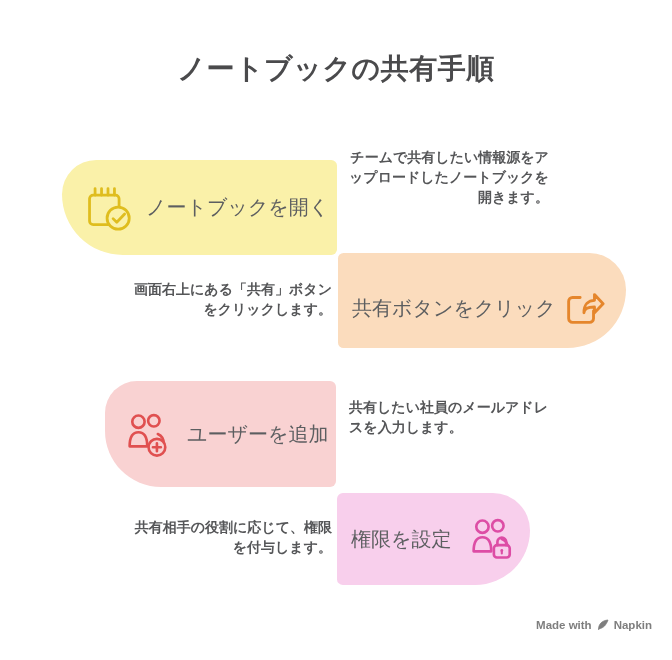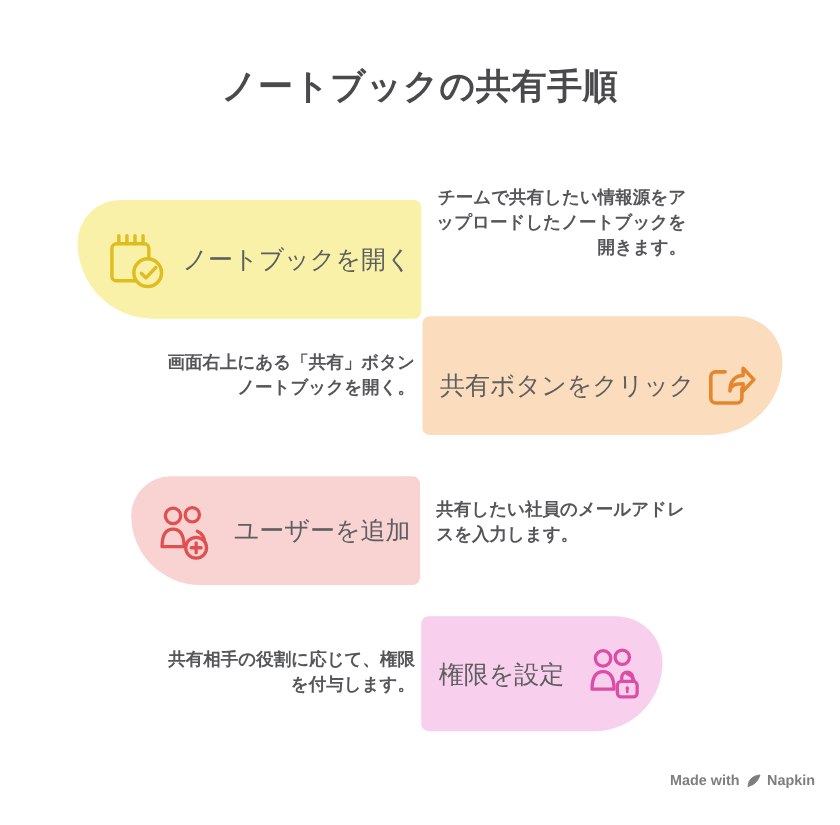--- a/index.html
+++ b/index.html
@@ -26,21 +26,21 @@
   .pill-label{
     font-size:20px;color:#5c5e60;white-space:nowrap;
   }
   .icon{display:flex;align-items:center;justify-content:center;flex:0 0 auto;}
   .icon svg{display:block;}
 
   #pill-1{left:62px;top:132px;width:275px;height:95px;
     border-radius:36px 6px 6px 64px;padding-left:22px;gap:14px;}
   #pill-2{left:338px;top:253px;width:288px;height:95px;
     border-radius:6px 40px 64px 6px;padding:15px 21px 0 14px;justify-content:space-between;}
-  #pill-3{left:105px;top:381px;width:231px;height:87px;
+  #pill-3{left:105px;top:381px;width:231px;height:106px;
     border-radius:32px 6px 6px 56px;padding-left:22px;gap:16px;}
   #pill-4{left:337px;top:493px;width:193px;height:92px;
     border-radius:6px 38px 56px 6px;padding:0 15px 0 14px;justify-content:space-between;}
 
   .desc{
     position:absolute;
     font-size:14px;font-weight:bold;color:#555658;
     line-height:20px;white-space:pre-line;
   }
   #desc-1{left:349px;top:147px;text-align:right;}
@@ -81,21 +81,21 @@
   <div class="pill" id="pill-2" style="background: rgb(251, 220, 189); --pillbg: #FBDCBD;">
     <span class="pill-label">共有ボタンをクリック</span>
     <span class="icon" style="color: rgb(229, 134, 44);">
       <svg width="44" height="44" viewBox="0 0 46 46" fill="none" stroke="currentColor" stroke-width="3" stroke-linecap="round" stroke-linejoin="round">
         <path d="M20 12 H12 a4 4 0 0 0 -4 4 v18 a4 4 0 0 0 4 4 h18 a4 4 0 0 0 4 -4 v-8"></path>
         <path d="M24 28 c0 -9 5 -13 11 -13 v-6 l9 9.5 -9 9.5 v-6 c-7 0 -11 2 -11 6 z"></path>
       </svg>
     </span>
   </div>
   <div class="desc" id="desc-2">画面右上にある「共有」ボタン
-ノートブックを開く。</div>
+をクリックします。</div>
 
   <div class="pill" id="pill-3" style="background: rgb(249, 210, 210); --pillbg: #F9D2D2;">
     <span class="icon" style="color: rgb(224, 80, 80);">
       <svg width="44" height="46" viewBox="0 0 50 52" fill="none" stroke="currentColor" stroke-width="3" stroke-linecap="round" stroke-linejoin="round">
         <circle cx="13" cy="12" r="7"></circle>
         <circle cx="30.5" cy="11" r="6.5"></circle>
         <path d="M3 40 c0 -11 4 -16 10 -16 s10 5 10 16 z"></path>
         <path d="M35 26 c5 2 7 6.5 7 12"></path>
         <circle cx="34" cy="41" r="9.5" fill="var(--pillbg)"></circle>
         <path d="M34 36.5 v9 M29.5 41 h9"></path>

